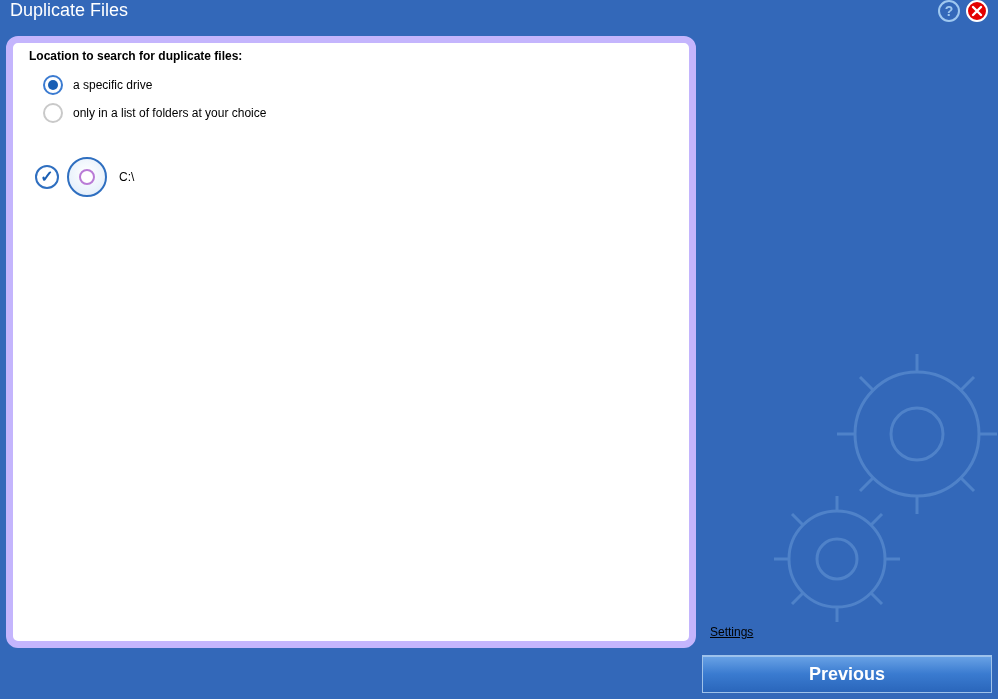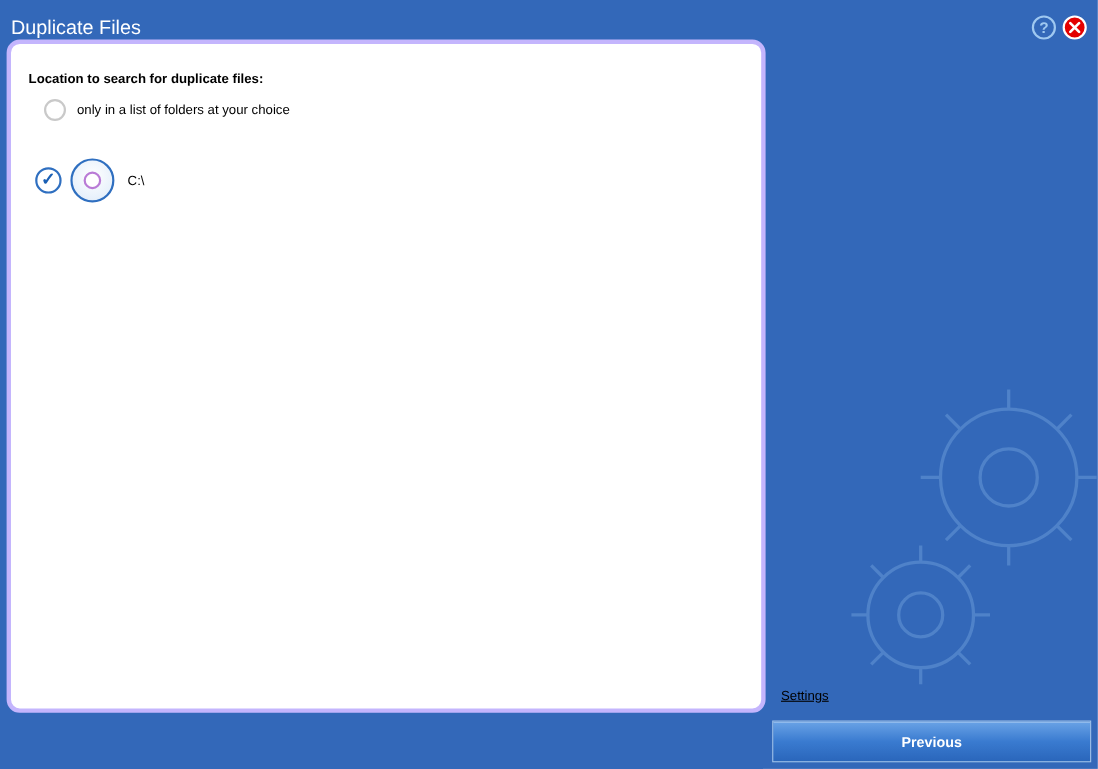--- a/index.html
+++ b/index.html
@@ -8,21 +8,21 @@
     font-size: 12px;
     background: #3368b9;
     width: 998px;
     height: 699px;
     overflow: hidden;
     position: relative;
   }
   .header {
     height: 36px;
     display: flex;
-    align-items: flex-end;
+    align-items: flex-start;
     padding: 0 10px;
     color: #fff;
   }
   .header-title {
     font-size: 18px;
     font-weight: normal;
     flex: 1;
   }
   .header-icons {
     display: flex;
@@ -52,23 +52,23 @@
     font-size: 13px;
     border: 2px solid #fff;
   }
   .main-panel {
     position: absolute;
     top: 36px;
     left: 6px;
     width: 690px;
     height: 612px;
     background: #fff;
-    border: 4px solid #c4b5fd;
+    border: 7px solid #c4b5fd;
     border-radius: 12px;
-    padding: 24px 16px;
+    padding: 6px 16px;
   }
   .section-heading {
     font-weight: bold;
     font-size: 12px;
     color: #000;
     margin-bottom: 12px;
   }
   .radio-row {
     display: flex;
     align-items: center;
@@ -180,21 +180,21 @@
     display: flex;
     gap: 6px;
   }
   .nav-btn {
     flex: 1;
     background: linear-gradient(to bottom, #6aa3e6 0%, #3a7bd0 50%, #2a66bb 100%);
     border: 1px solid #9fc2ea;
     border-radius: 0;
     color: #fff;
     font-weight: bold;
-    font-size: 13px;
+    font-size: 18px;
     display: flex;
     align-items: center;
     justify-content: center;
     cursor: pointer;
     box-shadow: inset 0 1px 0 rgba(255,255,255,.35);
   }
 </style>
 </head>
 <body>
 
@@ -206,20 +206,26 @@
       <svg width="12" height="12" viewBox="0 0 12 12">
           <path d="M2 2 L10 10 M10 2 L2 10" stroke="#fff" stroke-width="2.4" stroke-linecap="round"></path>
         </svg>
     </div>
   </div>
 </div>
 
 <div class="main-panel">
   <div class="section-heading">Location to search for duplicate files:</div>
 
+  <div class="radio-row">
+    <div class="radio-outer">
+      <div class="radio-inner"></div>
+    </div>
+    <span class="radio-label">a specific drive</span>
+  </div>
 
   <div class="radio-row">
     <div class="radio-outer unselected"></div>
     <span class="radio-label">only in a list of folders at your choice</span>
   </div>
 
   <div class="drive-row">
     <div class="check-circle">
       <span class="check-mark">✓</span>
     </div>

